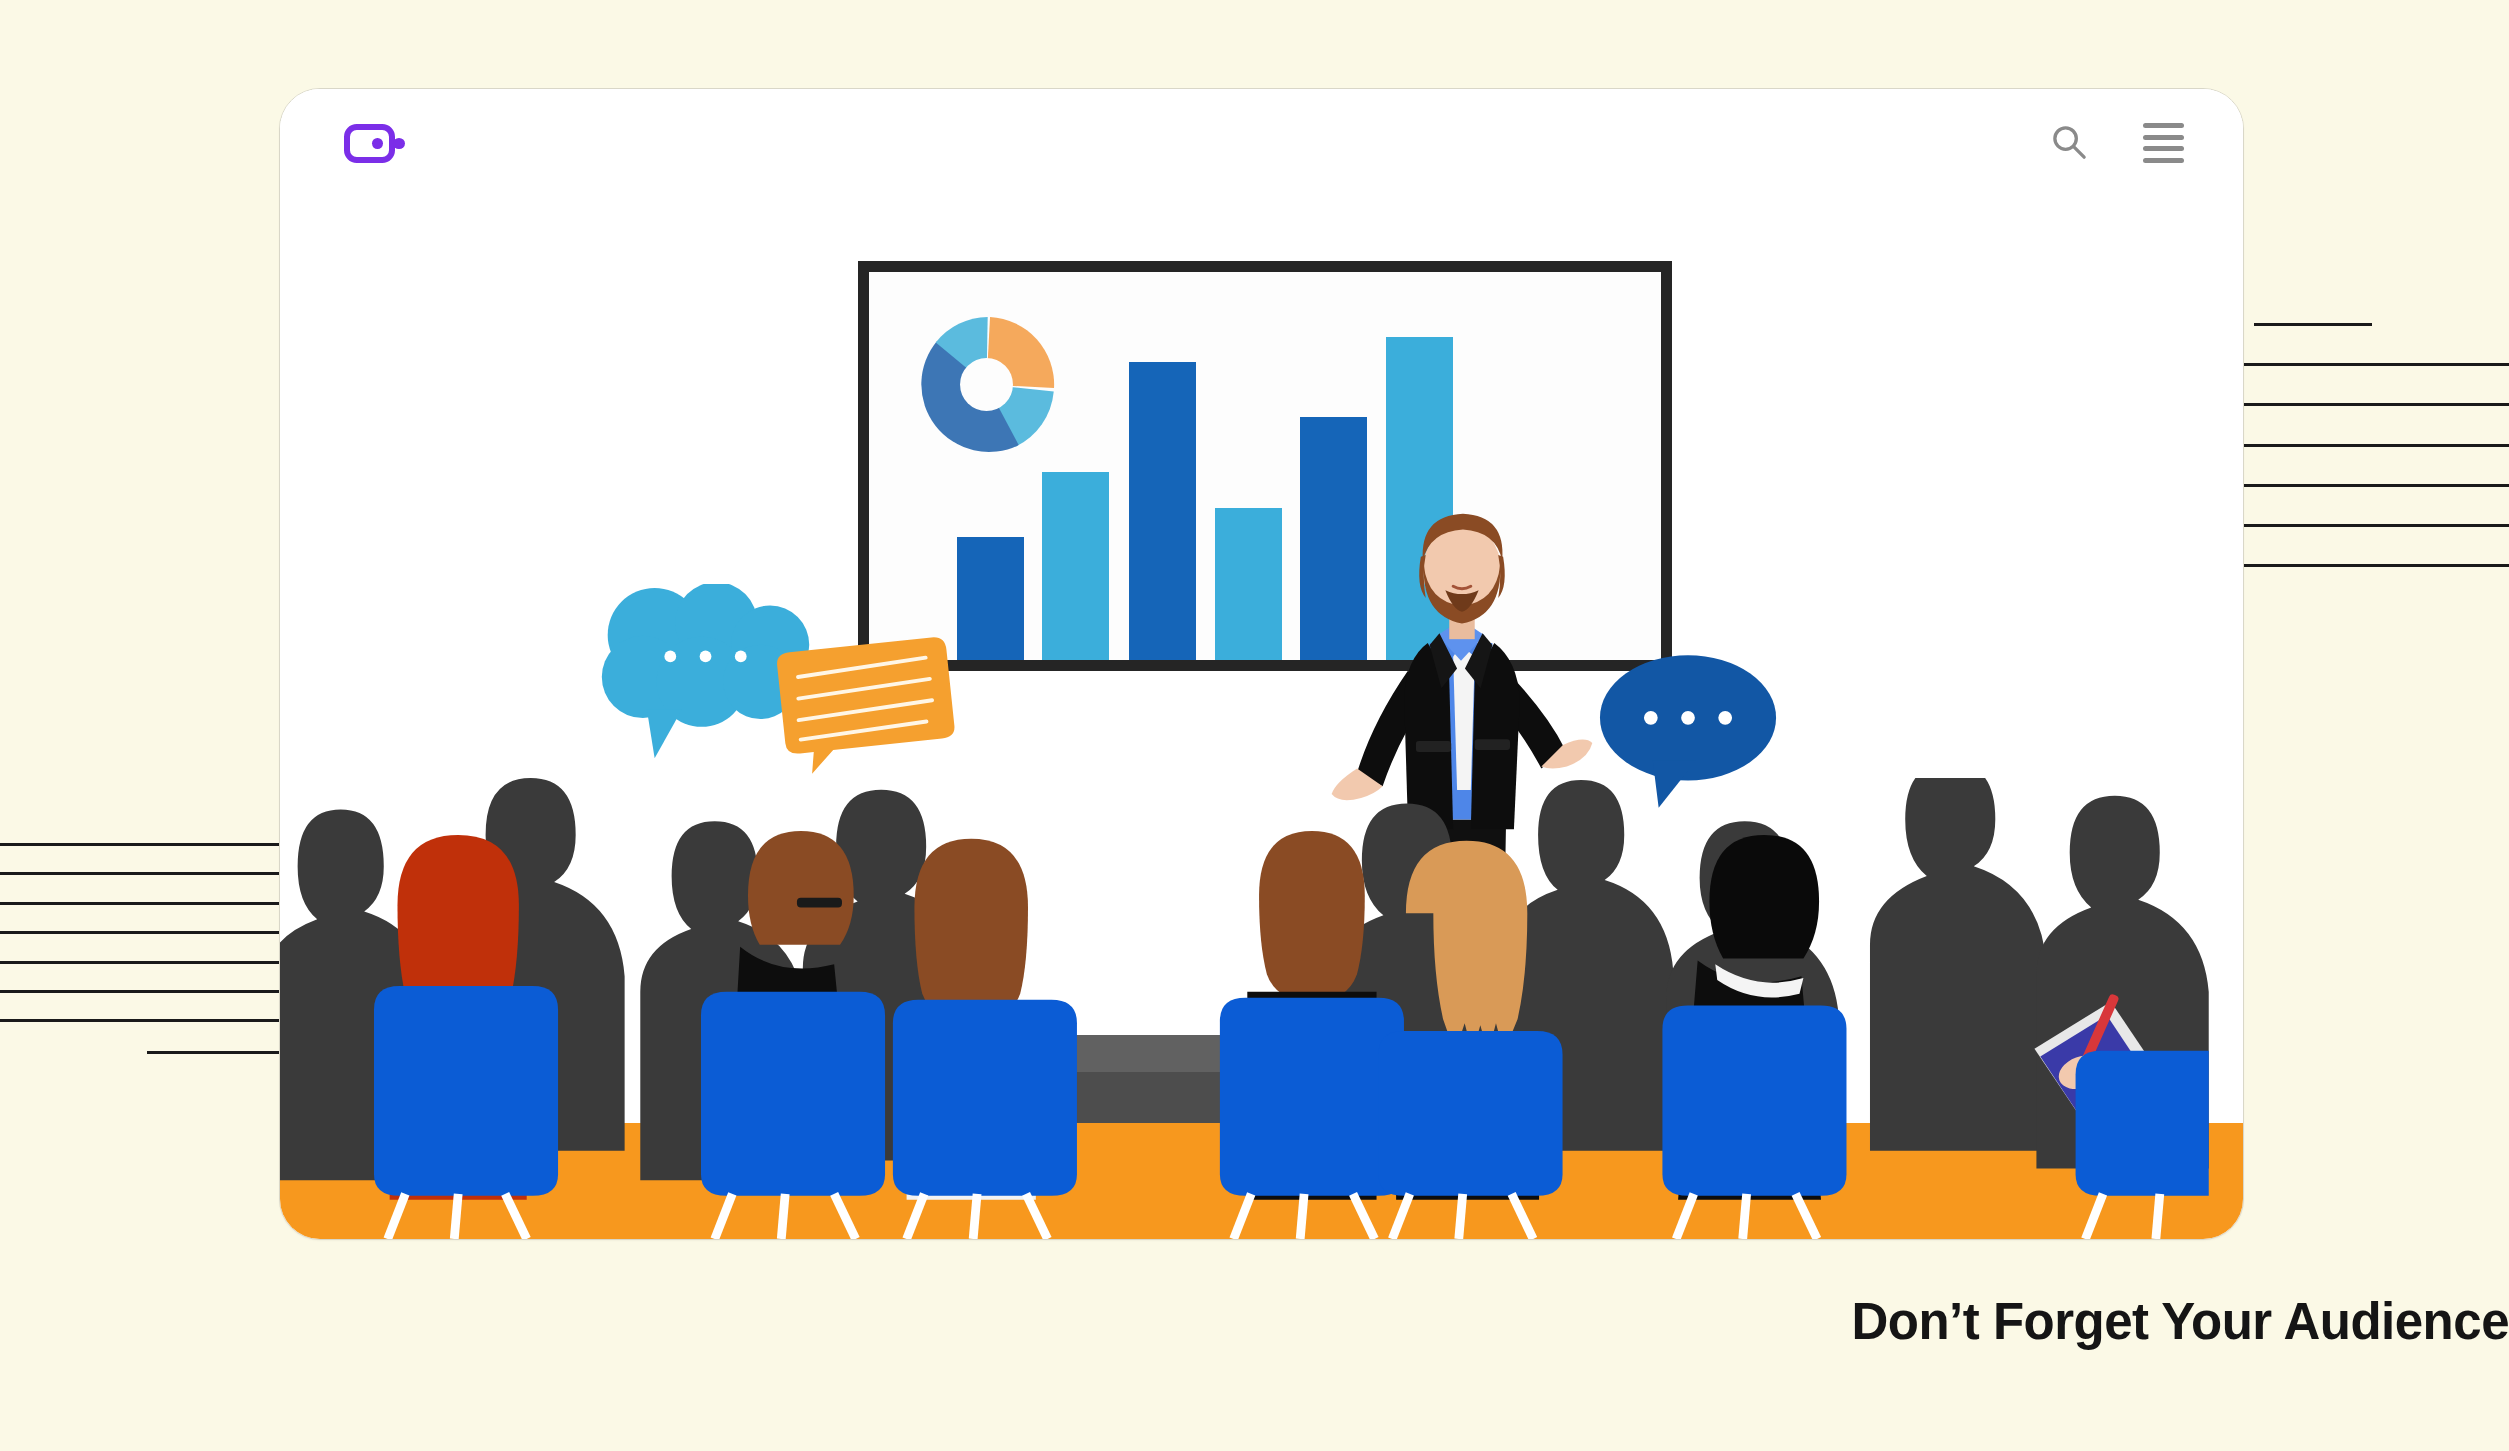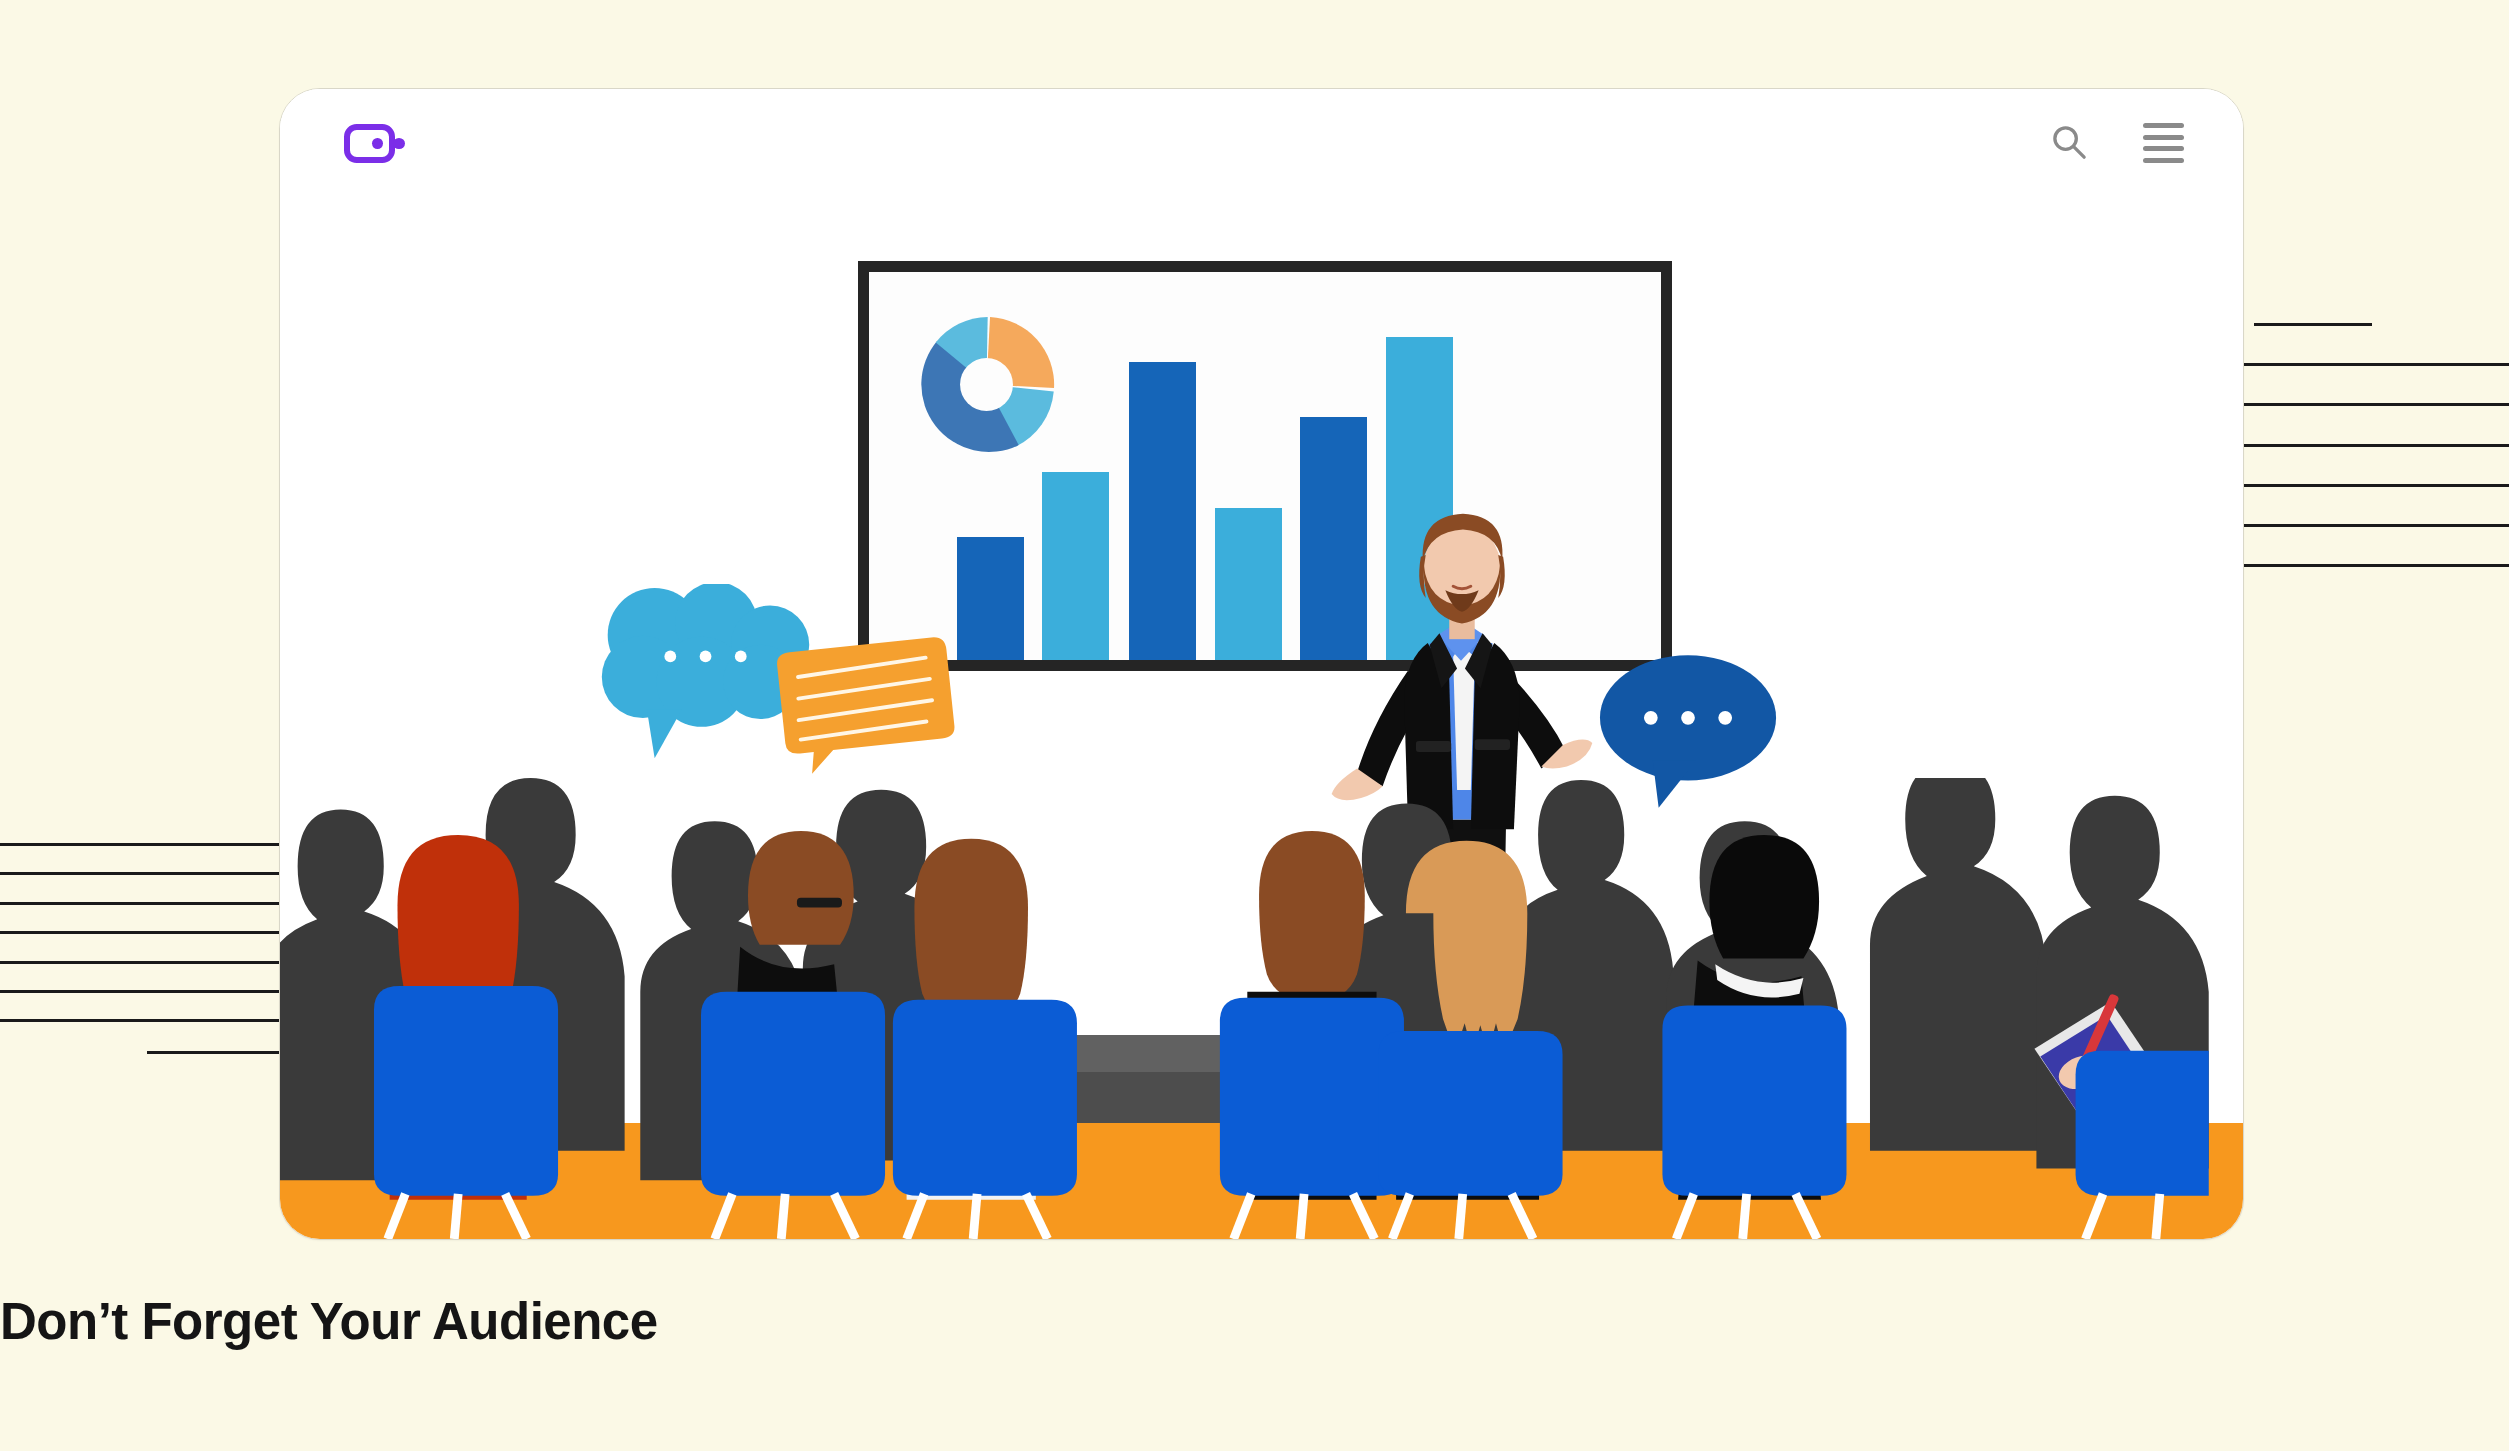--- a/index.html
+++ b/index.html
@@ -113,21 +113,21 @@
 
   
   #presenter { position:absolute; left:1034px; top:407px; width:294px; height:647px; z-index:8; }
 
   
   #audience { position:absolute; left:0; bottom:0; width:100%; height:461px; z-index:12; }
 
   
   #page-title {
     position:absolute; left:0; top:1292px; width:100%;
-    text-align:left;
+    text-align:right;
     font-size:51px;
     font-weight:700;
     color:#151515;
     letter-spacing:-0.5px;
     font-family:"Liberation Sans", sans-serif;
   }
 </style>
 </head>
 <body>
 

